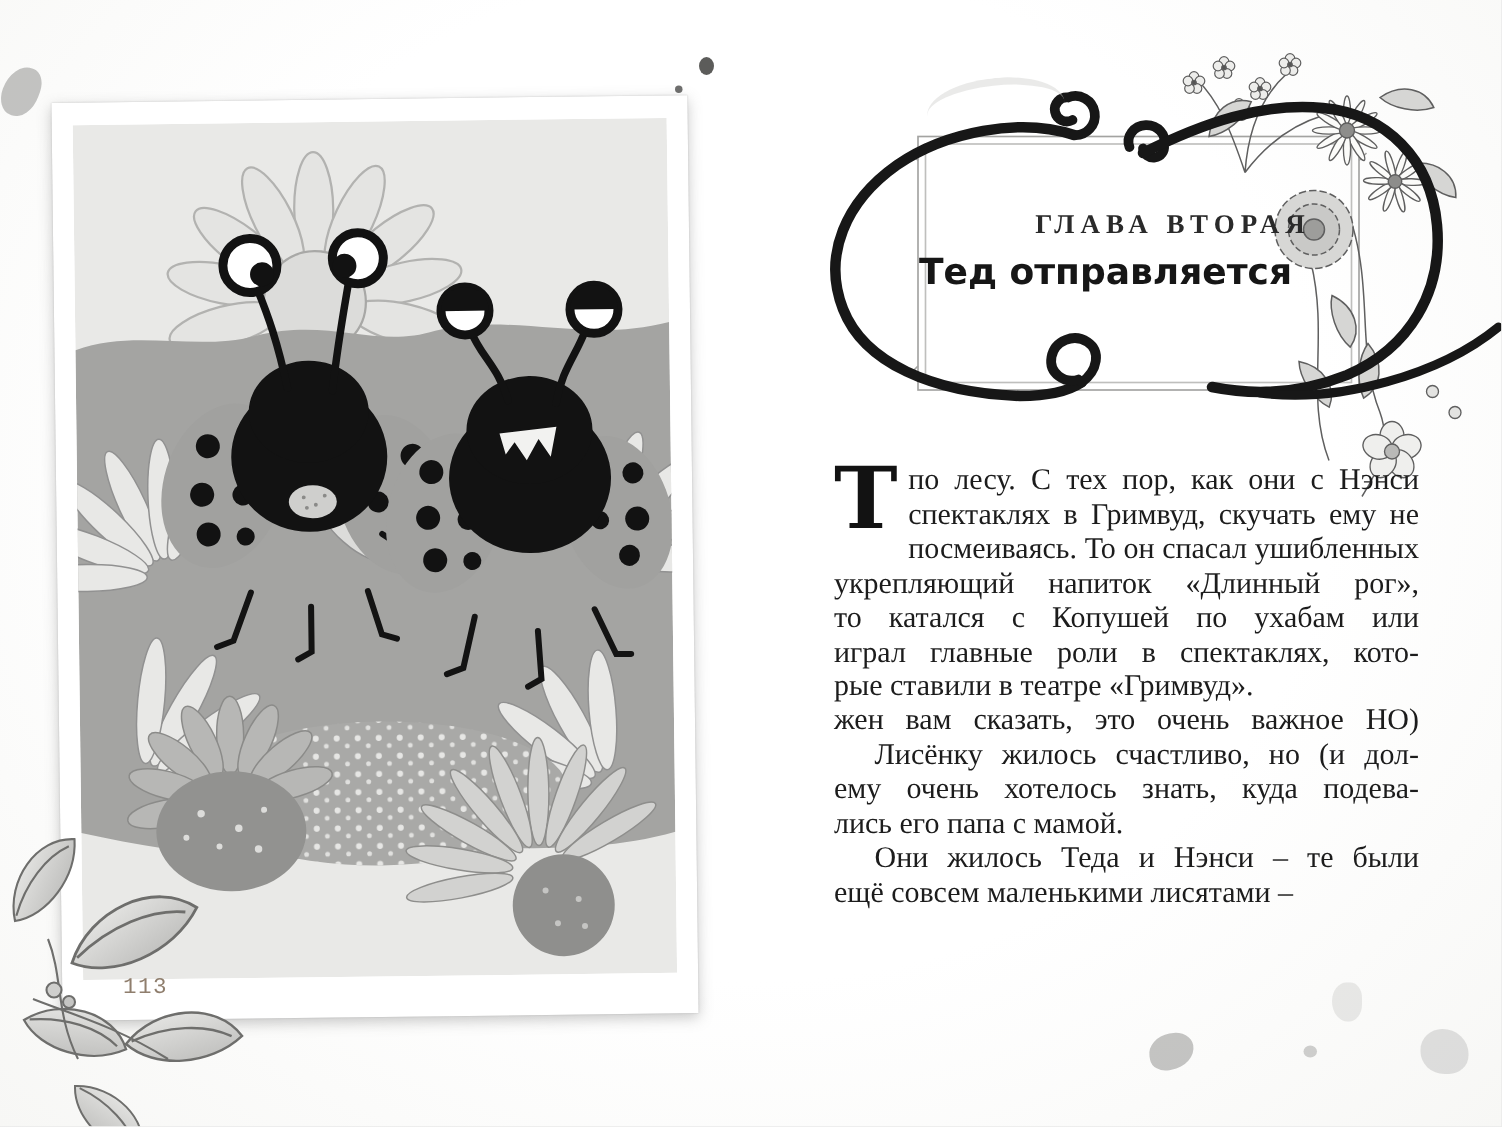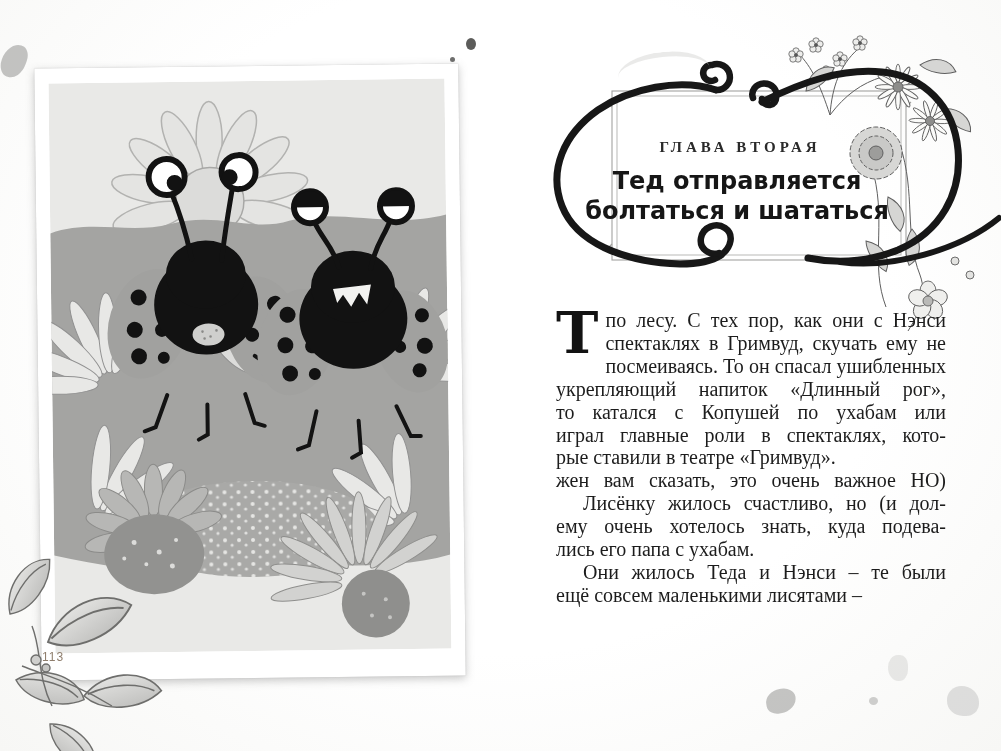--- a/index.html
+++ b/index.html
@@ -10,29 +10,29 @@
   }
   
   .photo{
     position:absolute;left:38px;top:66px;width:424px;height:612px;
     background:#fff;box-sizing:border-box;padding:15px 14px 27px 14px;
     transform:rotate(-0.7deg);
     box-shadow:0 3px 9px rgba(110,110,110,.38), 0 0 1px rgba(0,0,0,.25);
   }
   .photo svg{display:block;}
   .folio-left{
-    position:absolute;left:42px;top:650px;font-size:12px;letter-spacing:1px;
-    color:#8f7e6d;font-family:Liberation Sans, sans-serif;
+    position:absolute;left:42px;top:650px;font-size:15px;letter-spacing:1px;
+    color:#8f7e6d;font-family:Liberation Mono, monospace;padding-left:40px;
   }
   
   .chapter-deco{position:absolute;left:540px;top:10px;}
   .leaves-deco{position:absolute;left:-8px;top:556px;}
   .chapter-label{
-    position:absolute;left:570px;top:139px;width:340px;text-align:center;
-    font-family:"Liberation Serif",serif;font-weight:bold;font-size:15px;
+    position:absolute;left:612px;top:139px;width:340px;text-align:center;
+    font-family:"Liberation Serif",serif;font-weight:bold;font-size:18px;
     letter-spacing:4px;color:#2a2a2a;z-index:3;
   }
   .chapter-title{
     position:absolute;left:552px;top:166px;width:370px;text-align:center;
     font-family:"DejaVu Sans",sans-serif;font-weight:bold;font-size:24px;
     line-height:30px;color:#161616;z-index:3;
   }
   
   .body-text{
     position:absolute;left:556px;top:309px;width:390px;
@@ -436,39 +436,38 @@
         <path stroke-width="6.5" d="M213,88 a12,11 0 1 1 23,-1 a7,7 0 1 1 -14,2"></path>
         <path stroke-width="7" d="M222,92 C262,72 302,58 342,62 C384,66 414,96 418,140 C422,184 400,222 358,240 C328,252 298,254 268,248"></path>
         <path stroke-width="6" d="M300,252 C352,259 420,240 459,208"></path>
       </g>
     </svg>
   </div>
 
   <div class="chapter-label">ГЛАВА ВТОРАЯ</div>
   <div class="chapter-title">
     <div>Тед отправляется</div>
-    <div>болтаться и шататься</div>
   </div>
 
   <div class="body-text">
       <div>
         <span class="dropcap">Т</span>
         <div class="line">по лесу. С тех пор, как они с Нэнси</div>
         <div class="line">спектаклях в Гримвуд, скучать ему не</div>
         <div class="line">посмеиваясь. То он спасал ушибленных</div>
         <div class="line">укрепляющий напиток «Длинный рог»,</div>
         <div class="line">то катался с Копушей по ухабам или</div>
         <div class="line">играл главные роли в спектаклях, кото-</div>
         <div class="line last">рые ставили в театре «Гримвуд».</div>
       </div>
       <div>
         <div class="line">жен вам сказать, это очень важное НО)</div>
         <div class="line indent">Лисёнку жилось счастливо, но (и дол-</div>
         <div class="line">ему очень хотелось знать, куда подева-</div>
-        <div class="line last">лись его папа с ухабам.</div>
+        <div class="line last">лись его папа с мамой.</div>
       </div>
       <div>
         <div class="line indent">Они жилось Теда и Нэнси – те были</div>
         <div class="line last">ещё совсем маленькими лисятами –</div>
       </div>
     </div>
 
 </div>
 
 </body></html>

